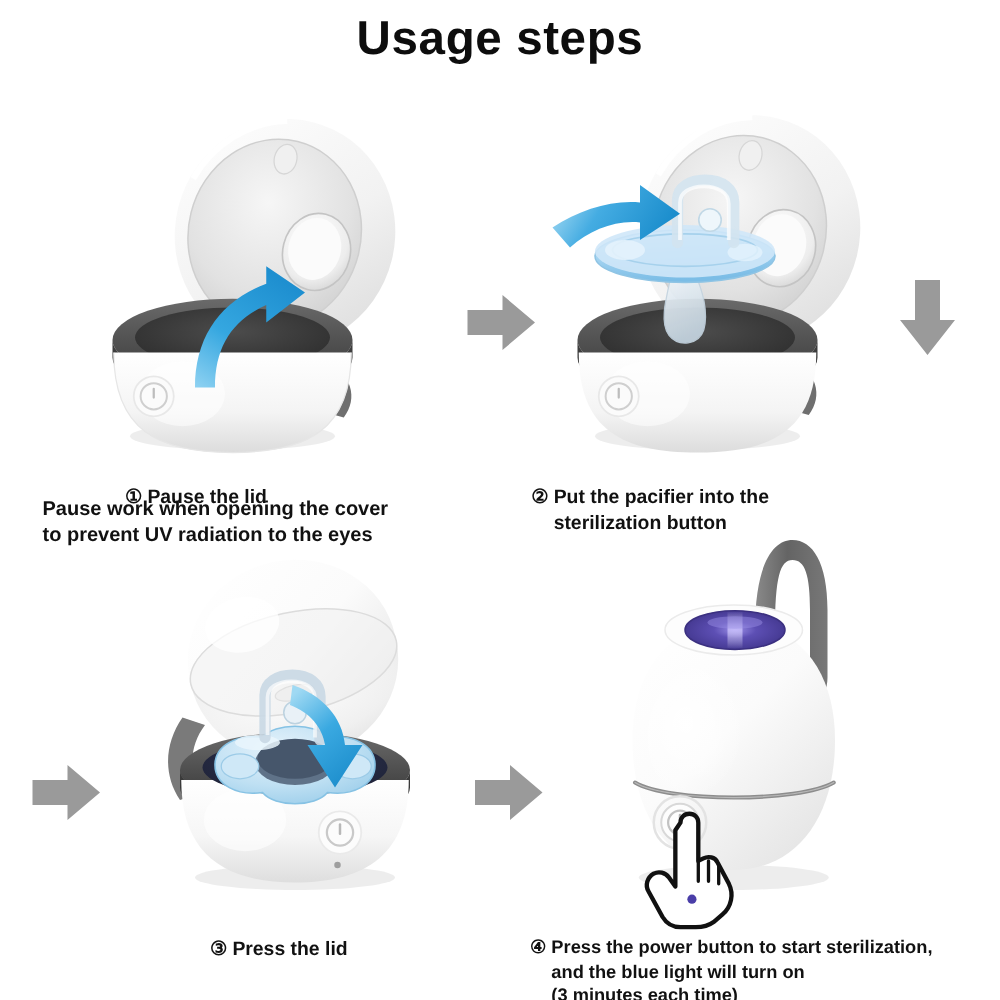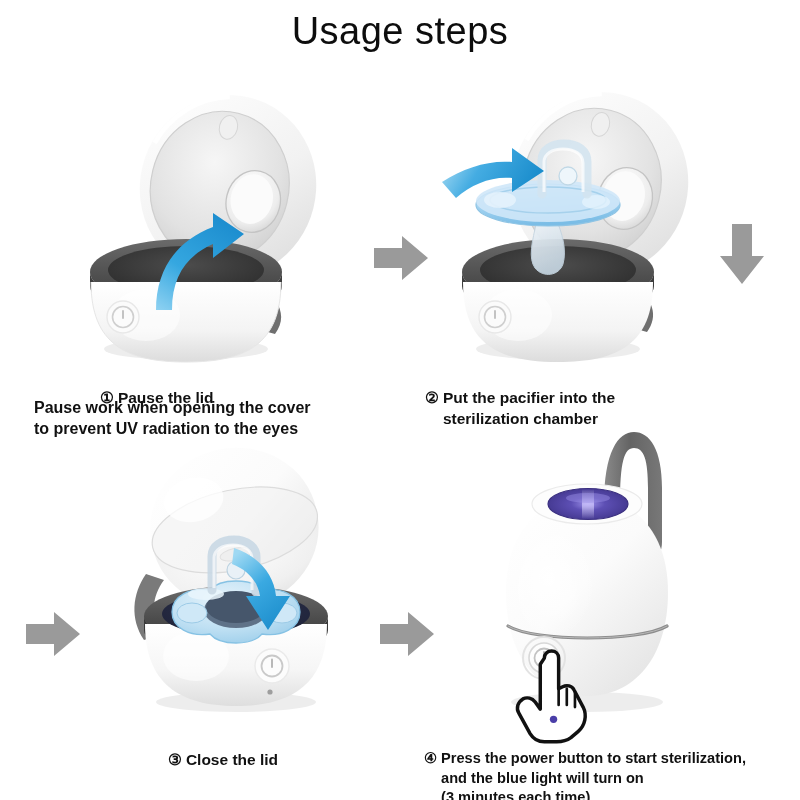--- a/index.html
+++ b/index.html
@@ -23,21 +23,21 @@
   }
 
   
   .title {
     position: absolute;
     top: 10px;
     left: 0;
     width: 800px;
     text-align: center;
     font-size: 38px;
-    font-weight: normal;
+    font-weight: bold;
     letter-spacing: 0.5px;
     color: #0d0d0d;
   }
 
   
   .panel {
     position: absolute;
   }
   .art {
     position: absolute;
@@ -266,21 +266,21 @@
       <g>
         <path d="M 2,110 C 24,96 48,88 72,90 L 72,76 L 104,99 L 72,120 L 72,106 C 52,104 32,112 16,126 Z" fill="url(#p2Blue)"></path>
       </g>
     </svg>
   </div>
 
   <div class="caption" style="left:425px; top:368px; width:300px;">
     <span class="cap-row">
       <span class="num">②</span>
       <span class="cap-txt">Put the pacifier into the
-sterilization chamber</span>
+sterilization button</span>
     </span>
   </div>
 
   <div class="panel" style="left:86px; top:444px; width:300px; height:270px;">
     <svg class="art" width="300" height="270" viewBox="0 0 300 270">
       <defs>
         <linearGradient id="p3Lid" x1="0.1" y1="0" x2="0.9" y2="1">
           <stop offset="0%" stop-color="#ffffff"></stop>
           <stop offset="50%" stop-color="#fbfbfb"></stop>
           <stop offset="100%" stop-color="#e1e1e1"></stop>
@@ -359,21 +359,21 @@
       <g>
         <path d="M 148,104 C 172,112 188,130 190,152 L 204,152 L 182,186 L 160,152 L 174,152
                  C 172,138 162,126 146,120 Z" fill="url(#p3Blue)"></path>
       </g>
     </svg>
   </div>
 
   <div class="caption" style="left:168px; top:730px; width:240px;">
     <span class="cap-row">
       <span class="num">③</span>
-      <span class="cap-txt">Close the lid</span>
+      <span class="cap-txt">Press the lid</span>
     </span>
   </div>
 
   <div class="panel" style="left:452px; top:430px; width:300px; height:290px;">
     <svg class="art" width="300" height="290" viewBox="0 0 300 290">
       <defs>
         <linearGradient id="p4Body" x1="0.1" y1="0" x2="0.9" y2="1">
           <stop offset="0%" stop-color="#ffffff"></stop>
           <stop offset="45%" stop-color="#fbfbfb"></stop>
           <stop offset="100%" stop-color="#e2e2e2"></stop>

